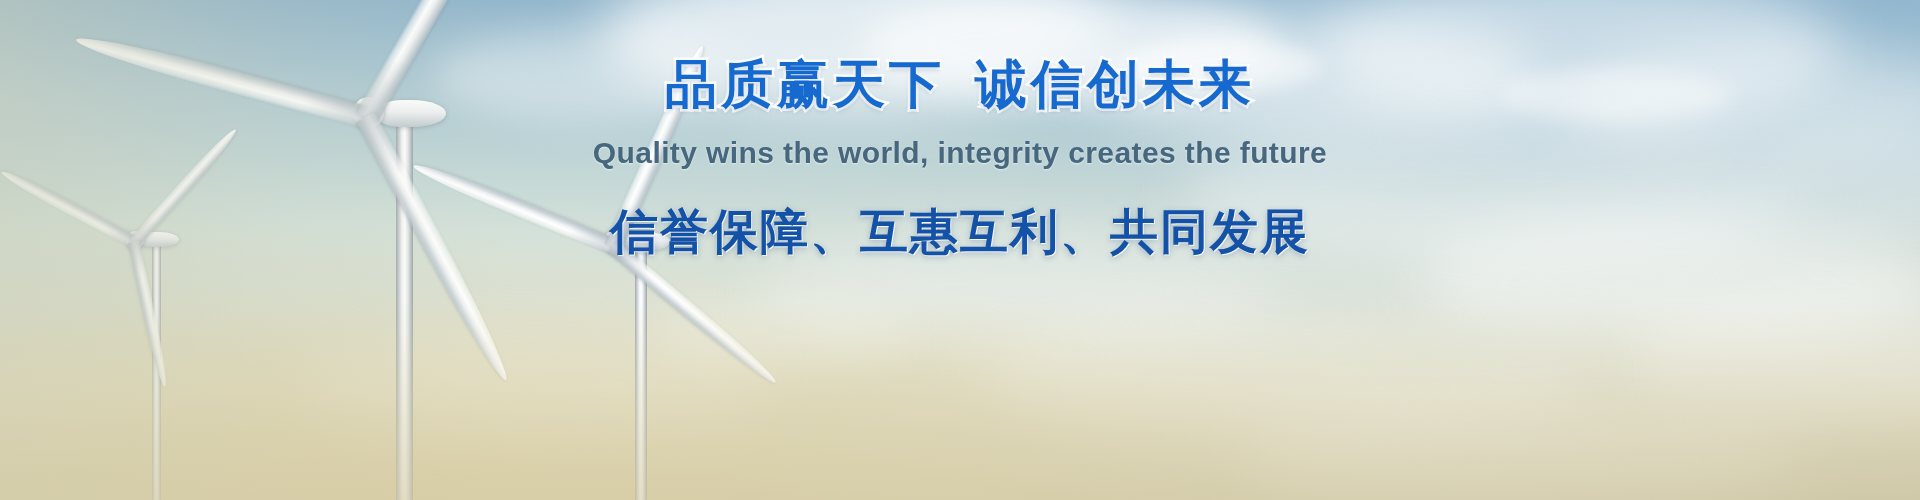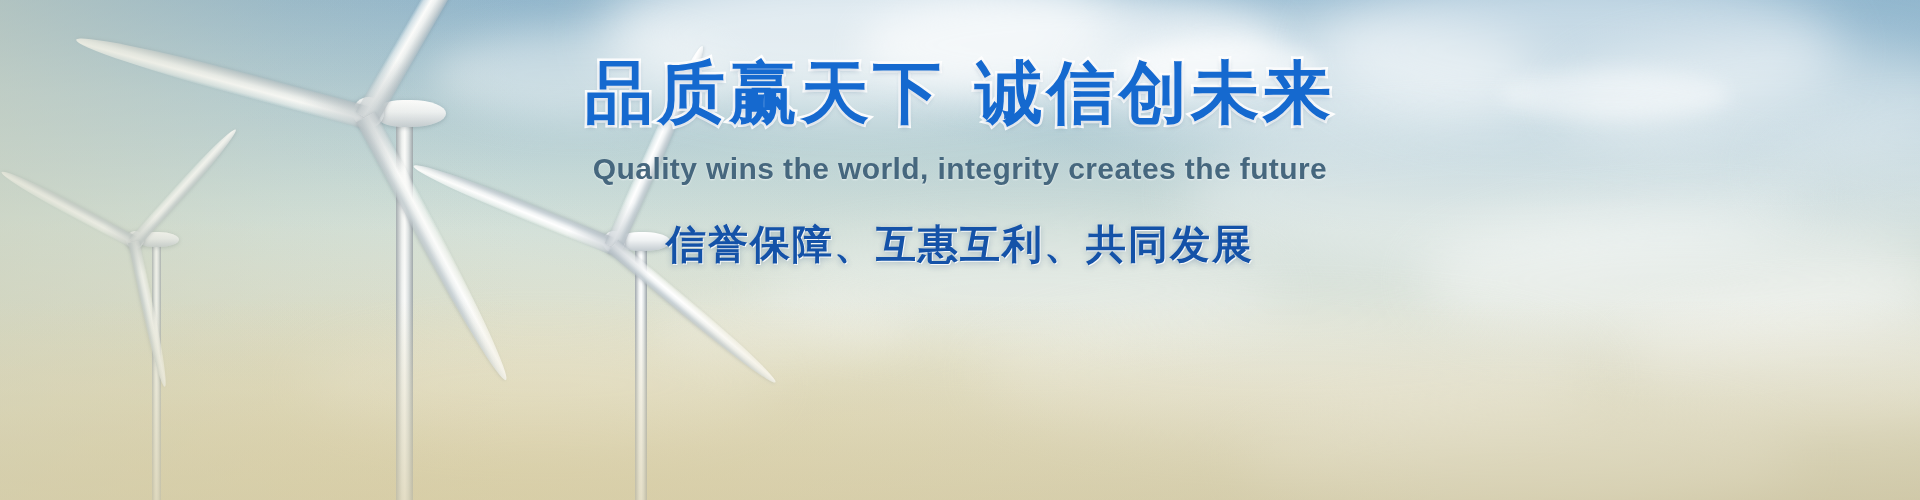--- a/index.html
+++ b/index.html
@@ -117,21 +117,21 @@
   
   .copy{
     position:absolute;
     left:0; right:0; top:58px;
     text-align:center;
     z-index:40;
     line-height:1;
   }
   .headline{
     margin:0;
-    font-size:68px;
+    font-size:52px;
     font-weight:700;
     letter-spacing:4px;
     color:#1569cf;
     -webkit-text-stroke:5px #ffffff;
     paint-order:stroke fill;
     text-shadow:
       0 0 2px rgba(255,255,255,.95),
       0 2px 5px rgba(40,80,120,.28);
     white-space:nowrap;
   }
@@ -140,21 +140,21 @@
     margin:28px 0 0 0;
     font-size:30px;
     font-weight:700;
     letter-spacing:.4px;
     color:#46677e;
     text-shadow:0 1px 2px rgba(255,255,255,.55);
     white-space:nowrap;
   }
   .tagline{
     margin:40px 0 0 0;
-    font-size:40px;
+    font-size:48px;
     font-weight:700;
     letter-spacing:2px;
     color:#1452a8;
     text-shadow:
       1px 1px 0 rgba(255,255,255,.85),
       0 2px 6px rgba(30,70,120,.30);
     white-space:nowrap;
   }
 </style>
 </head>

